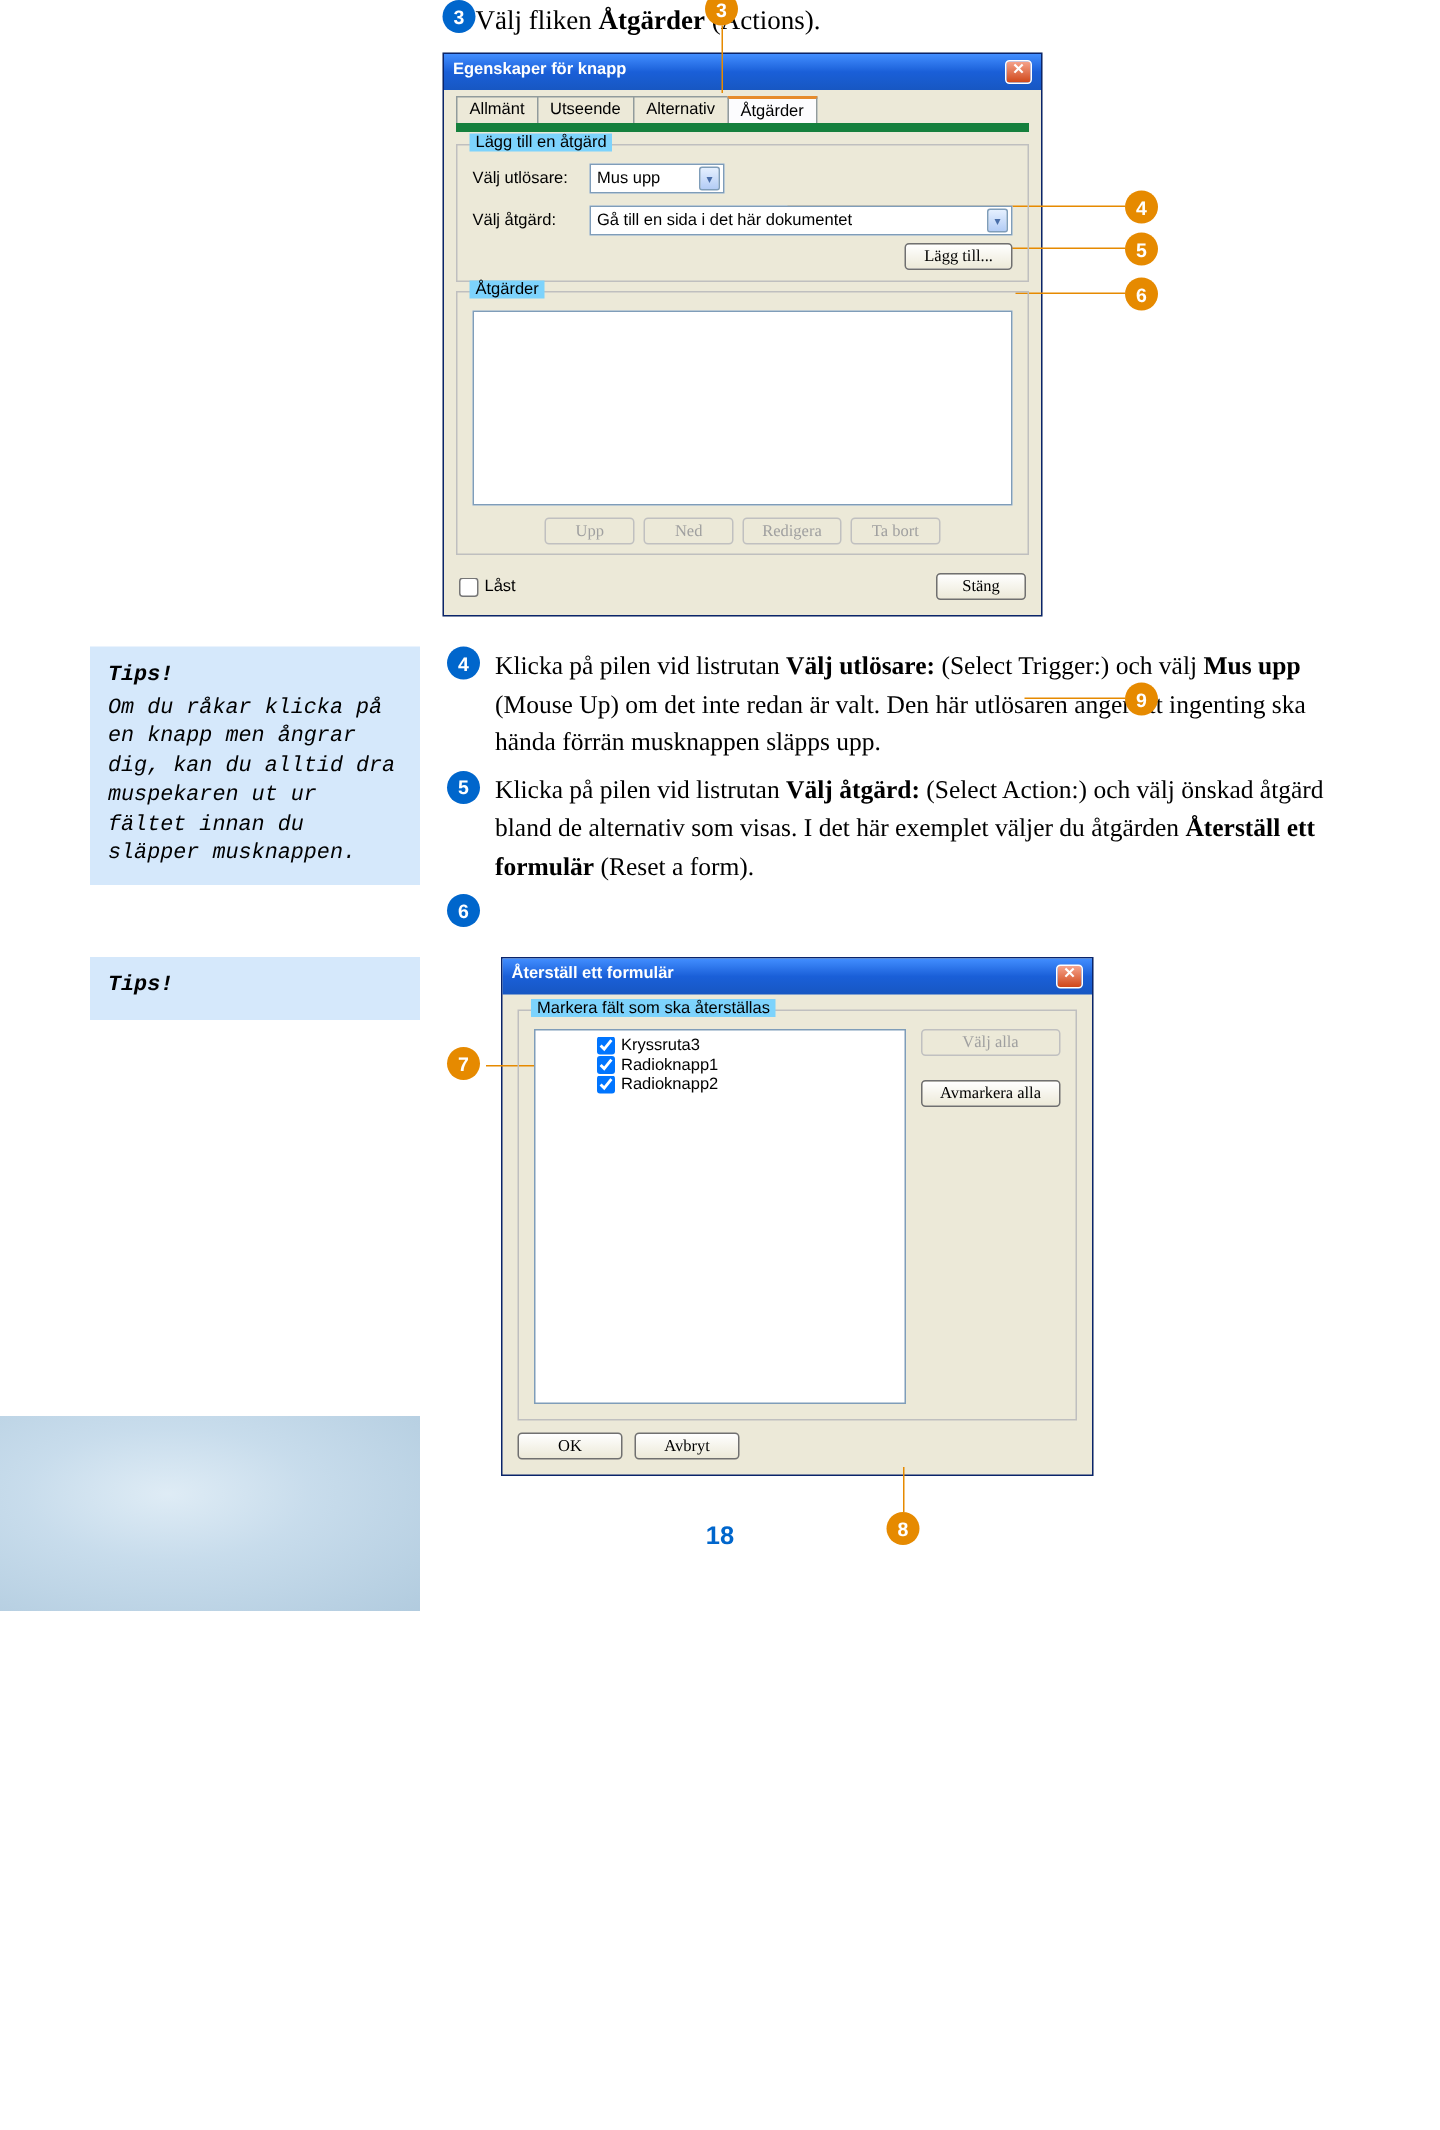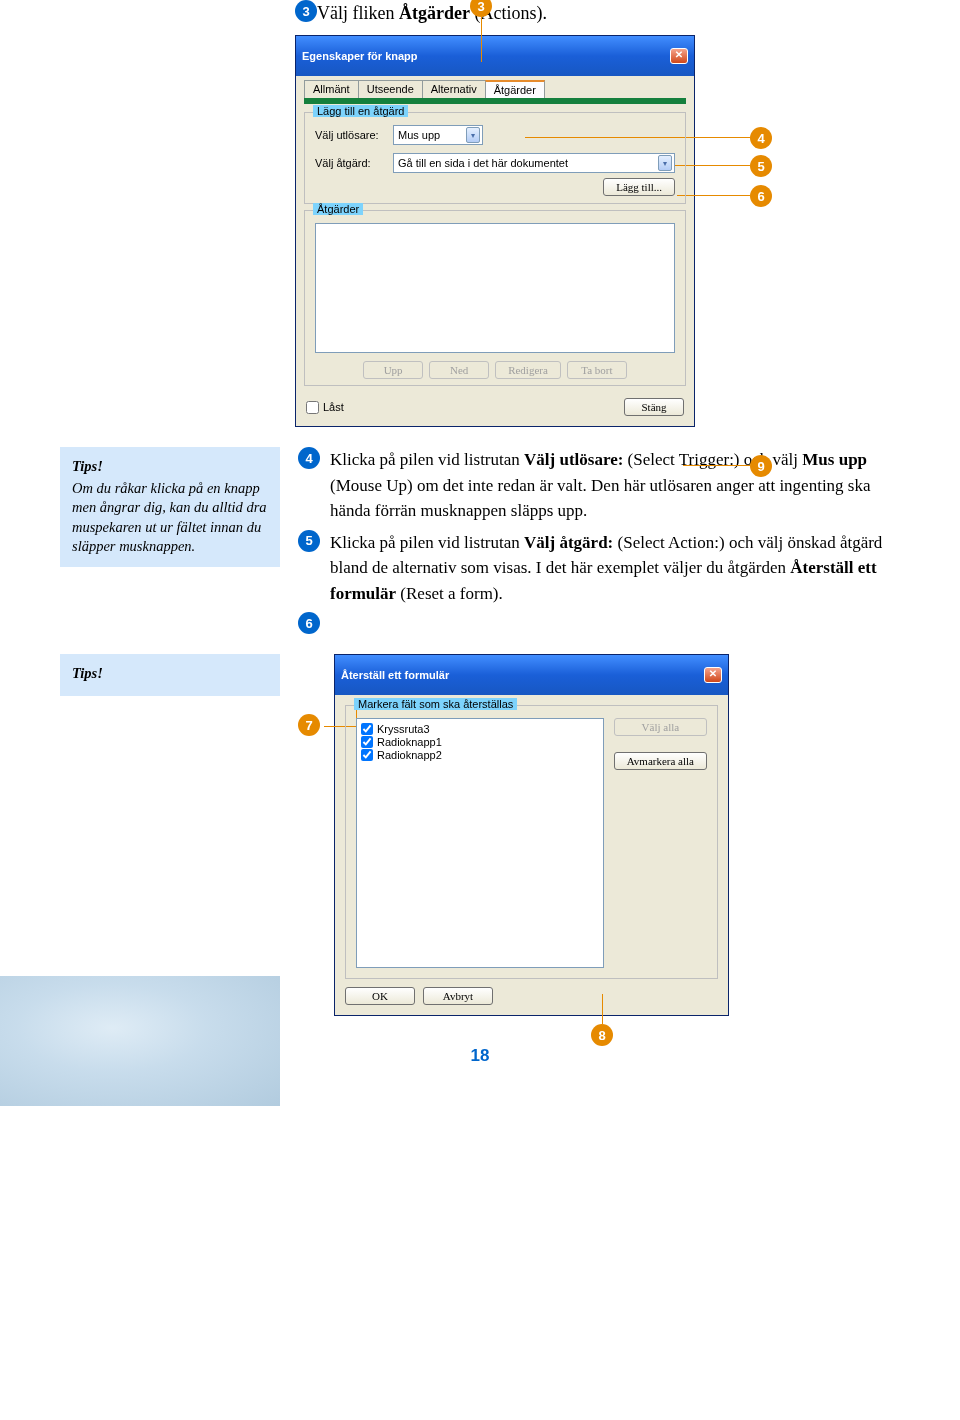--- a/index.html
+++ b/index.html
@@ -73,24 +73,23 @@
     font-family: Tahoma, Arial, sans-serif;
     font-size: 11px;
     color: #000;
     width: 400px;
   }
   .xp-title {
     background: linear-gradient(180deg,#3a6ea5 0%,#1e4f9a 50%,#3a6ea5 100%);
     background: linear-gradient(180deg,#428eff 0%,#1a5fd8 50%,#1757c2 100%);
     color: #fff;
     font-weight: bold;
-    padding: 20px 6px;
+    padding: 4px 6px;
     display: flex;
     justify-content: space-between;
-    align-items: center;
     height: 24px;
   }
   .xp-close {
     width: 18px; height: 16px;
     background: #e25234;
     background: #d67258;
     background: linear-gradient(180deg,#f5a38c,#d04719);
     border: 1px solid #fff;
     border-radius: 3px;
     color: #fff;
@@ -210,21 +209,21 @@
     gap: 18px;
     align-items: flex-start;
     margin-bottom: 14px;
   }
   .sidebar-col { width: 220px; flex-shrink: 0; }
   .main-col { flex: 1; }
   .tips-box {
     background: #d5e8fb;
     padding: 10px 12px;
     font-style: italic;
-    font-family: Liberation Serif, serif;
+    font-family: Liberation Mono, monospace;
     font-size: 14.5px;
     line-height: 1.35;
     color: #000;
   }
   .tips-box .tips-h { font-weight: bold; display:block; margin-bottom:2px; }
 
   .follow-text {
     font-size: 17px;
     line-height: 1.5;
     margin: 4px 0 10px 30px;
@@ -242,21 +241,21 @@
   .xp-dialog2 {
     width: 395px;
   }
   .xp-dialog2 .list-check {
     background:#fff;
     border:1px solid #7f9db9;
     height: 250px;
     padding:4px;
     overflow-y: auto;
   }
-  .chk-row { display:flex; align-items:center; gap:4px; font-size:11px; margin-bottom:1px; }
+  .chk-row { display:flex; align-items:center; gap:4px; font-size:11px; margin-bottom:1px;margin-left:37px; }
   .chk-row input { width:12px; height:12px; }
   .side-btns { display:flex; flex-direction:column; gap:16px; }
 
   .page-num {
     text-align: center;
     color: #0066cc;
     font-family: Arial, sans-serif;
     font-weight: bold;
     font-size: 17px;
     margin-top: 30px;

